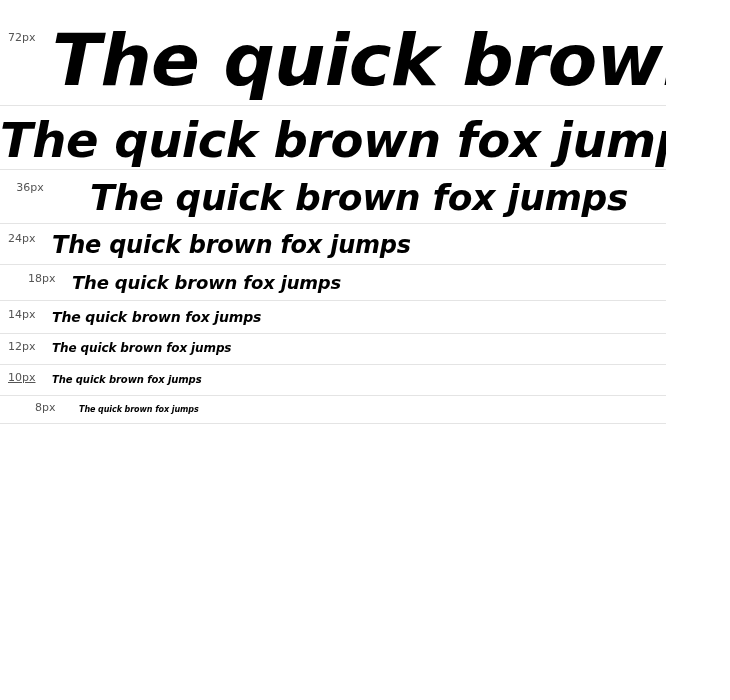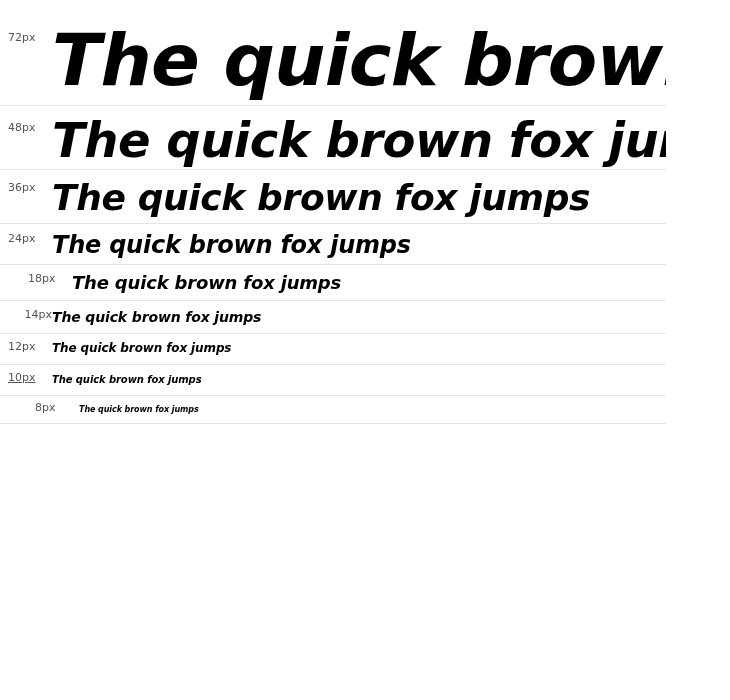--- a/index.html
+++ b/index.html
@@ -59,35 +59,35 @@
 
   
   .row-72 { height: 106px; }
   .row-72 .sample { font-size: 72px; margin-bottom: 6px; }
   .row-72 .size-label { padding-bottom: 62px; }
 
   .row-48 { height: 64px; }
   .row-48 .sample { font-size: 48px; margin-bottom: 4px; }
   .row-48 .size-label { padding-bottom: 36px; }
 
-  .row-36 { height: 54px; }
+  .row-36 { height: 54px; text-align: center; }
   .row-36 .sample { font-size: 36px; margin-bottom: 6px; }
   .row-36 .size-label { padding-bottom: 30px; }
 
   .row-24 { height: 41px; }
   .row-24 .sample { font-size: 24px; margin-bottom: 6px; }
   .row-24 .size-label { padding-bottom: 20px; }
 
   .row-18 { height: 36px; padding-left: 20px; }
   .row-18 .sample { font-size: 18px; margin-bottom: 7px; }
   .row-18 .size-label { padding-bottom: 16px; }
 
   .row-14 { height: 33px; }
   .row-14 .sample { font-size: 14px; margin-bottom: 8px; }
-  .row-14 .size-label { padding-bottom: 13px; text-align: right; }
+  .row-14 .size-label { padding-bottom: 13px; }
 
   .row-12 { height: 31px; align-items: flex-end; }
   .row-12 .sample { font-size: 12px; margin-bottom: 9px; }
   .row-12 .size-label { padding-bottom: 12px; }
 
   .row-10 { height: 31px; }
   .row-10 .sample { font-size: 10px; margin-bottom: 10px; }
   .row-10 .size-label { padding-bottom: 12px; text-decoration: underline; }
 
   .row-8 { height: 28px; }
@@ -104,21 +104,20 @@
 
 <div class="specimen-wrap">
   <ul class="specimen-list">
 
     <li class="specimen-row row-72">
       <span class="size-label">72px</span>
       <span class="sample">The quick brown fox jumps</span>
     </li>
 
     <li class="specimen-row row-48">
-      <span class="size-label">48px</span>
       <span class="sample">The quick brown fox jumps</span>
     </li>
 
     <li class="specimen-row row-36">
       <span class="size-label">36px</span>
       <span class="sample">The quick brown fox jumps</span>
     </li>
 
     <li class="specimen-row row-24">
       <span class="size-label">24px</span>

